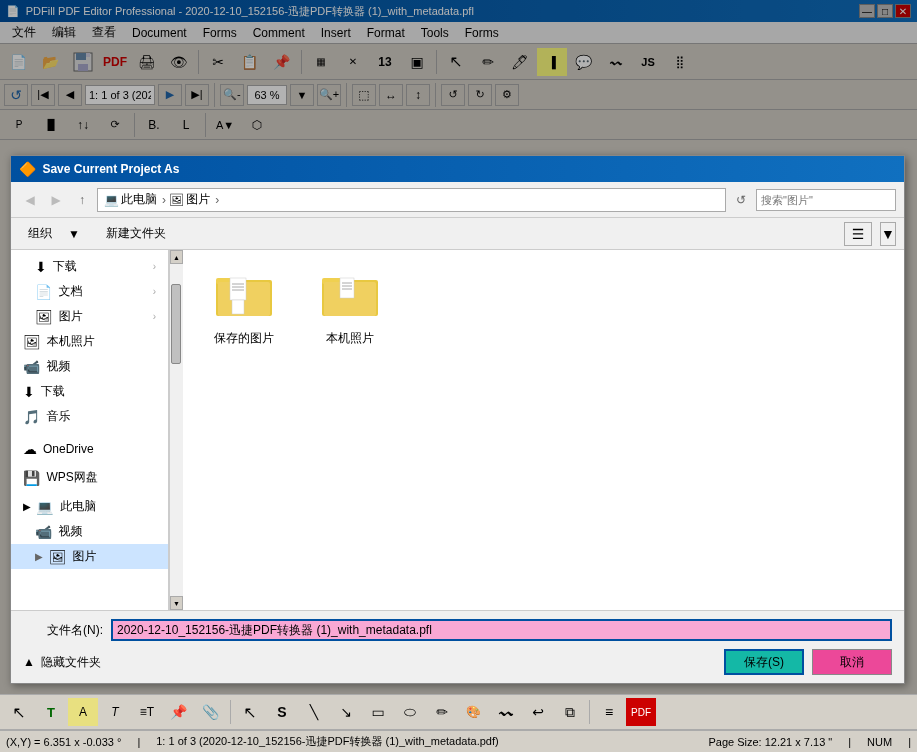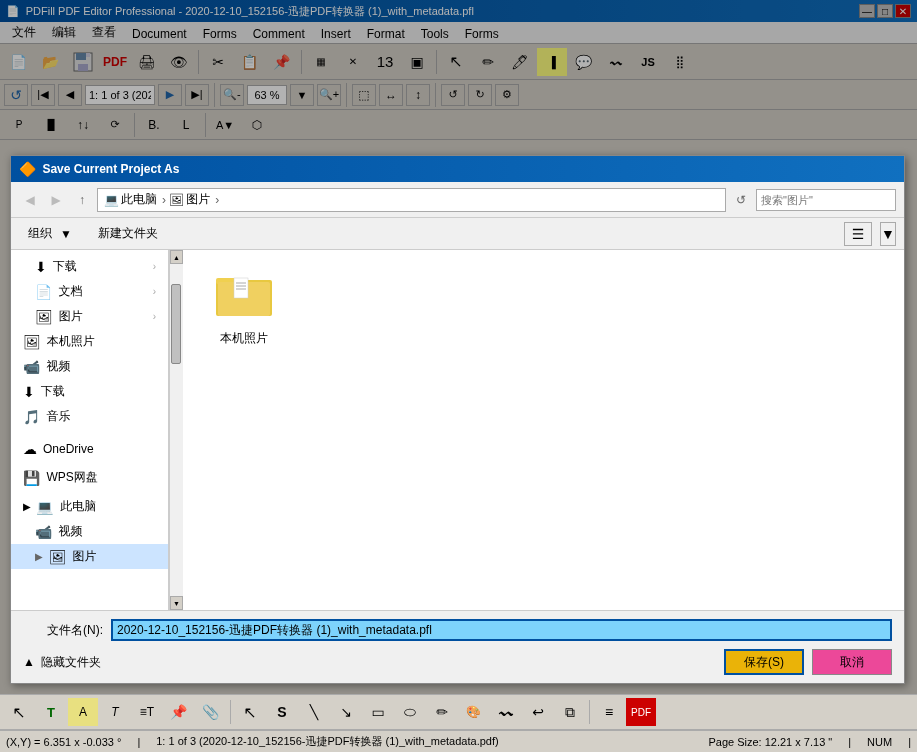--- a/index.html
+++ b/index.html
@@ -23,21 +23,21 @@
       border: 1px solid #888;
       display: inline-flex; align-items: center; justify-content: center;
       font-size: 10px; color: #000; cursor: pointer;
     }
 
     
     #menu-bar {
       background: #f0f0f0;
       height: 22px;
       display: flex;
-      align-items: flex-end;
+      align-items: center;
       border-bottom: 1px solid #aaa;
       padding: 0 4px;
     }
     .menu-item {
       padding: 2px 8px;
       font-size: 12px;
       cursor: pointer;
     }
 
     
@@ -189,21 +189,21 @@
       padding: 0 8px;
       border-bottom: 1px solid #ccc;
       gap: 8px;
     }
     .file-tb-btn {
       padding: 2px 8px;
       background: #f0f0f0;
       border: 1px solid transparent;
       cursor: pointer;
       font-size: 12px;
-      display: flex; align-items: center; gap: 8px;
+      display: flex; align-items: center; gap: 16px;
     }
     .view-btn {
       width: 28px; height: 24px;
       background: #f0f0f0;
       border: 1px solid #aaa;
       cursor: pointer;
       display: flex; align-items: center; justify-content: center;
       font-size: 14px;
     }
 
@@ -311,21 +311,21 @@
     .action-btns { display: flex; gap: 8px; }
     .dialog-btn {
       width: 80px; height: 26px;
       background: #ec4899;
       border: 1px solid #888;
       cursor: pointer;
       font-size: 12px;
       display: flex; align-items: center; justify-content: center;
     }
     .dialog-btn.default-btn {
-      background: #eab308;
+      background: #14b8a6;
       border: 2px solid #0050a0;
     }
 
     
     #status-bar {
       background: #d4d0c8;
       height: 22px;
       display: flex;
       align-items: center;
       padding: 0 6px;
@@ -429,21 +429,21 @@
   <button class="tb-btn" style="color:#cc0000;font-weight:bold;font-size:12px;">PDF</button>
   <button class="tb-btn">🖨</button>
   <button class="tb-btn">👁</button>
   <div class="tb-sep"></div>
   <button class="tb-btn">✂</button>
   <button class="tb-btn">📋</button>
   <button class="tb-btn">📌</button>
   <div class="tb-sep"></div>
   <button class="tb-btn" style="font-size:10px;">▦</button>
   <button class="tb-btn" style="font-size:10px;">✕</button>
-  <button class="tb-btn" style="font-size:15px;">13</button>
+  <button class="tb-btn" style="font-size:12px;font-weight:bold;">13</button>
   <button class="tb-btn" style="font-size:14px;">▣</button>
   <div class="tb-sep"></div>
   <button class="tb-btn" style="font-size:16px;">↖</button>
   <button class="tb-btn">✏</button>
   <button class="tb-btn" style="font-size:14px;">🖊</button>
   <button class="tb-btn" style="background:#ffff80;font-size:11px;">▐</button>
   <button class="tb-btn" style="font-size:14px;">💬</button>
   <button class="tb-btn" style="font-size:12px;">〰</button>
   <button class="tb-btn" style="font-size:11px;font-weight:bold;">JS</button>
   <button class="tb-btn" style="font-size:12px;">⣿</button>
@@ -588,20 +588,37 @@
           <div class="scroll-arrow">▲</div>
           <div class="scroll-track">
             <div class="scroll-thumb-v"></div>
           </div>
           <div class="scroll-arrow">▼</div>
         </div>
       </div>
 
       <div id="file-area">
 
+        <div class="folder-item">
+          <div class="folder-icon">
+            <svg width="56" height="48" viewBox="0 0 56 48">
+              <rect x="0" y="10" width="56" height="36" rx="2" ry="2" fill="#e8c840"></rect>
+              <rect x="0" y="10" width="20" height="8" rx="2" ry="2" fill="#e8c840"></rect>
+              <rect x="0" y="8" width="22" height="6" rx="2" ry="2" fill="#f0d050"></rect>
+              <rect x="2" y="12" width="52" height="34" rx="2" ry="2" fill="#f0d060"></rect>
+
+              <rect x="14" y="8" width="16" height="22" fill="white" stroke="#ccc" stroke-width="0.5"></rect>
+              <rect x="16" y="30" width="12" height="14" fill="white" stroke="#ccc" stroke-width="0.5"></rect>
+              <line x1="16" y1="14" x2="28" y2="14" stroke="#aaa" stroke-width="1"></line>
+              <line x1="16" y1="17" x2="28" y2="17" stroke="#aaa" stroke-width="1"></line>
+              <line x1="16" y1="20" x2="28" y2="20" stroke="#aaa" stroke-width="1"></line>
+            </svg>
+          </div>
+          <span class="folder-name">保存的图片</span>
+        </div>
 
         <div class="folder-item">
           <div class="folder-icon">
             <svg width="56" height="48" viewBox="0 0 56 48">
               <rect x="0" y="10" width="56" height="36" rx="2" ry="2" fill="#e8c840"></rect>
               <rect x="0" y="8" width="22" height="6" rx="2" ry="2" fill="#f0d050"></rect>
               <rect x="2" y="12" width="52" height="34" rx="2" ry="2" fill="#f0d060"></rect>
 
               <rect x="18" y="8" width="14" height="20" fill="white" stroke="#ccc" stroke-width="0.5"></rect>
               <line x1="20" y1="13" x2="30" y2="13" stroke="#aaa" stroke-width="1"></line>
@@ -610,21 +627,21 @@
             </svg>
           </div>
           <span class="folder-name">本机照片</span>
         </div>
       </div>
     </div>
 
     <div id="dialog-bottom">
       <div class="field-row">
         <label class="field-label">文件名(N):</label>
-        <input class="field-input" type="text" value="2020-12-10_152156-迅捷PDF转换器 (1)_with_metadata.pfl" style="background: #7dd3fc; border: 2px solid rgb(0, 80, 160);">
+        <input class="field-input" type="text" value="2020-12-10_152156-迅捷PDF转换器 (1)_with_metadata.pfl" style="background: #f9a8d4; border: 2px solid rgb(0, 80, 160);">
       </div>
       <div class="dialog-action-row">
         <div class="hide-folders-btn">
           <span>▲</span>
           <span>隐藏文件夹</span>
         </div>
         <div class="action-btns">
           <button class="dialog-btn default-btn">保存(S)</button>
           <button class="dialog-btn">取消</button>
         </div>

